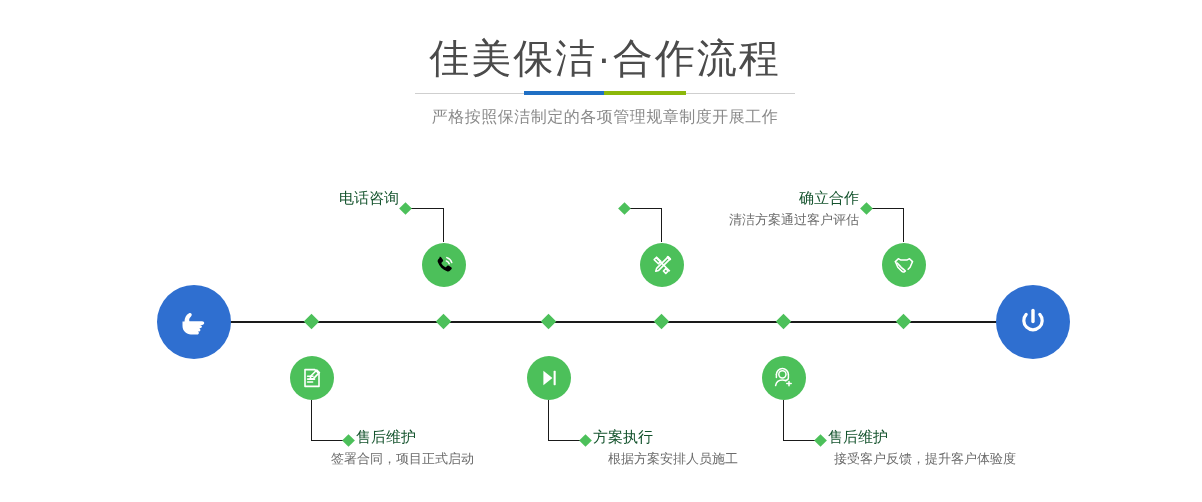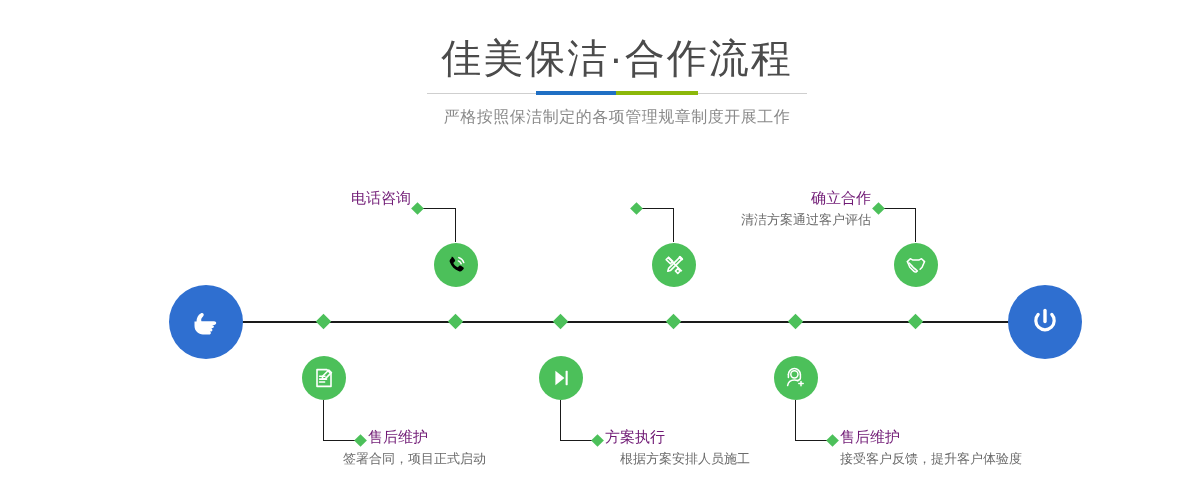--- a/index.html
+++ b/index.html
@@ -3,21 +3,21 @@
 <meta charset="utf-8">
 <style>
   html,body{margin:0;padding:0;}
   body{
     width:1202px;height:502px;
     background:#ffffff;
     font-family:"Liberation Sans","DejaVu Sans",sans-serif;
     overflow:hidden;
     position:relative;
   }
-  .stage{position:absolute;left:16px;top:0;width:966px;height:502px;}
+  .stage{position:absolute;left:4px;top:0;width:966px;height:502px;}
 
   
   .header{position:absolute;left:0;top:0;width:1202px;text-align:center;}
   .title{
     position:absolute;left:0;top:36px;width:1202px;
     font-size:40px;line-height:44px;font-weight:400;
     color:#4b4b4b;letter-spacing:2px;
   }
   .rule{position:absolute;left:411px;top:93px;width:380px;height:1px;background:#cfcfcf;}
   .rule-blue{position:absolute;left:520px;top:91px;width:80px;height:4px;background:#1f6fc4;}
@@ -48,21 +48,21 @@
   .diamond{
     position:absolute;width:11px;height:11px;background:#4cc05a;
     transform:rotate(45deg);
   }
 
   .vline{position:absolute;width:1px;background:#1a1a1a;}
   .hline{position:absolute;height:1px;background:#1a1a1a;}
 
   .lbl{position:absolute;}
   .lbl .t{
-    font-size:15px;line-height:20px;color:#701a75;white-space:nowrap;
+    font-size:15px;line-height:20px;color:#14532d;white-space:nowrap;
   }
   .lbl .d{
     font-size:13px;line-height:19px;color:#6b6b6b;white-space:nowrap;margin-top:2px;
   }
   .lbl.right-align{text-align:right;}
   .lbl.left-align{text-align:left;}
   .tip{
     position:absolute;width:9px;height:9px;background:#4cc05a;transform:rotate(45deg);
   }
 </style>
@@ -211,16 +211,16 @@
           <path d="M5.4 9.6a6.0 6.0 0 0 1 12.0 0"></path>
           <path d="M5.4 9.6v3.0M17.4 9.6v3.2c0 1.4-1.2 2.4-2.6 2.4"></path>
           <path d="M4.6 20.6c.6-3.4 3.4-5.6 6.8-5.6 1.3 0 2.5.3 3.5.9"></path>
           <path d="M18.0 16.4v4.4M15.8 18.6h4.4"></path>
         </g>
       </svg>
     </span>
   </div>
   <div class="lbl left-align" style="left:824px;top:427px;width:330px;">
     <div class="t">售后维护</div>
-    <div class="d" style="">接受客户反馈，提升客户体验度</div>
+    <div class="d" style="margin-left:6px;">接受客户反馈，提升客户体验度</div>
   </div>
 
 </div>
 
 </body></html>

